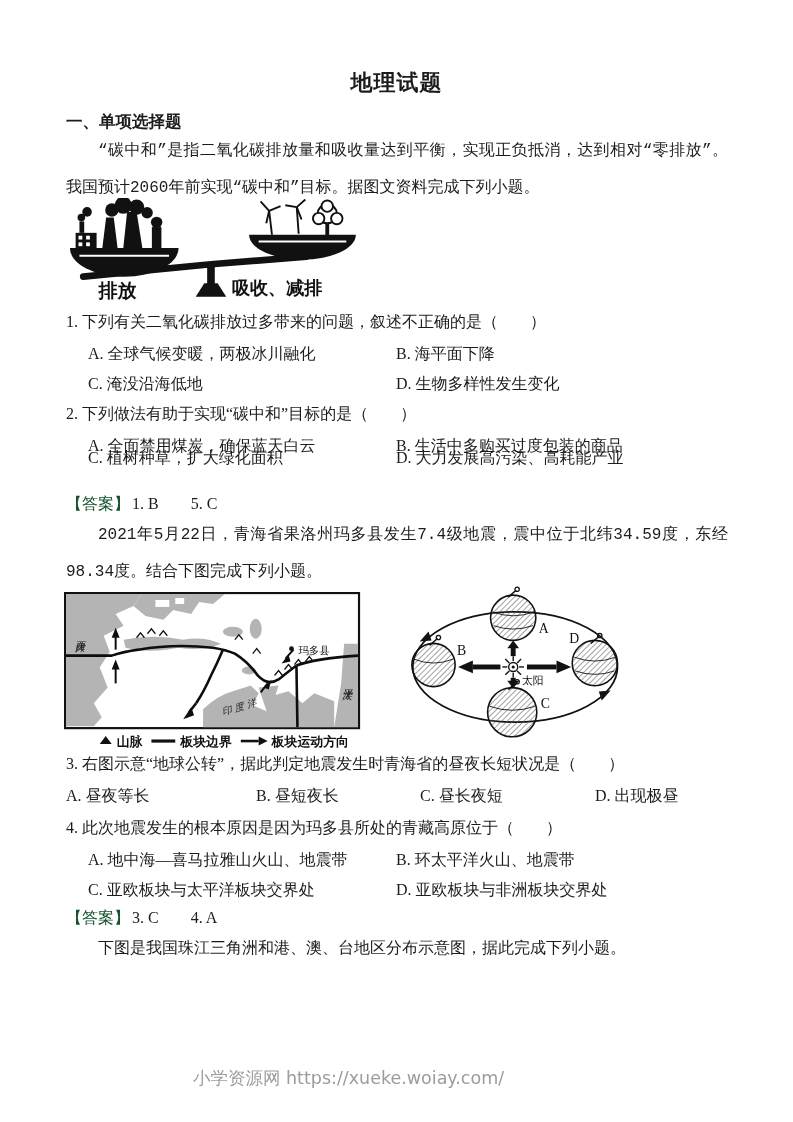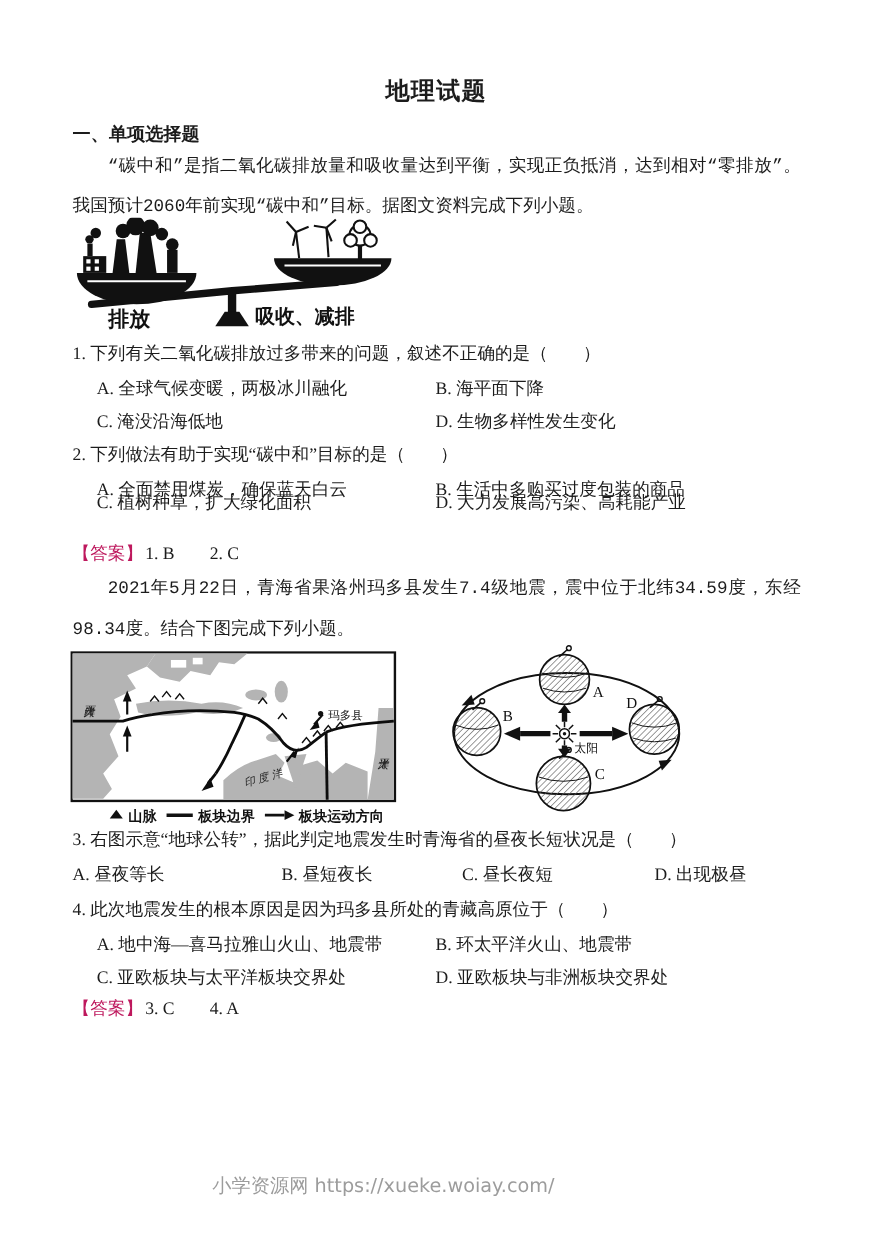--- a/index.html
+++ b/index.html
@@ -10,21 +10,21 @@
   .abs{position:absolute;}
   .title{top:68px;left:0;width:793px;text-align:center;font-size:22px;font-weight:bold;letter-spacing:1px;}
   .sechead{top:111px;left:66px;font-size:16.5px;font-weight:bold;}
   .para{left:66px;width:662px;font-size:16px;line-height:37px;text-indent:2em;text-align:justify;font-family:Liberation Mono, monospace;}
   .line{left:66px;width:680px;font-size:16px;line-height:20px;white-space:nowrap;}
   .optrow{left:0;width:793px;height:20px;}
   .optrow span{position:absolute;font-size:16px;line-height:20px;white-space:nowrap;}
   .col1{left:66px;margin-left:22px;} .col2{left:396px;}
   .q3c1{left:66px;} .q3c2{left:256px;} .q3c3{left:420px;} .q3c4{left:595px;}
   .ansrow{left:66px;font-size:16px;line-height:20px;white-space:nowrap;}
-  .anslabel{color:#be185d;}
+  .anslabel{color:#14532d;}
   .anstext{color:#1c1c1c;margin-left:2px;}
   .footer{top:1066px;left:0;width:697px;text-align:center;font-size:17.5px;color:#9c9c9c;
           font-family:"DejaVu Sans","Liberation Sans",sans-serif;}
   svg text{font-family:"Liberation Serif","DejaVu Serif",serif;}
   .vtext{writing-mode:vertical-rl;text-orientation:upright;}
 </style>
 </head>
 <body>
 
 <div class="page">
@@ -102,21 +102,21 @@
   <div class="abs optrow" style="top:436px;">
     <span class="col1">A. 全面禁用煤炭，确保蓝天白云</span>
     <span class="col2">B. 生活中多购买过度包装的商品</span>
   </div>
   <div class="abs optrow" style="top:448px;">
     <span class="col1">C. 植树种草，扩大绿化面积</span>
     <span class="col2">D. 大力发展高污染、高耗能产业</span>
   </div>
 
   <div class="abs ansrow" style="top:494px;">
-    <span class="anslabel">【答案】</span><span class="anstext">1. B　　2. C</span>
+    <span class="anslabel">【答案】</span><span class="anstext">1. B　　5. C</span>
   </div>
 
   <div class="abs para" style="top:517px;">2021年5月22日，青海省果洛州玛多县发生7.4级地震，震中位于北纬34.59度，东经98.34度。结合下图完成下列小题。</div>
 
   <svg class="abs" style="top:592px;left:64px;" width="298" height="160" viewBox="0 0 300 161">
     <rect x="1" y="1" width="296" height="136" fill="#fff" stroke="#111" stroke-width="2.2"></rect>
     <g fill="#b4b4b4">
       <path d="M2,2 L78,2 L70,14 L52,22 L60,34 L40,44 L46,60 L36,76 L44,96 L30,112 L38,126 L30,135 L2,135 Z"></path>
       <path d="M78,2 L162,2 L150,12 L136,10 L128,22 L110,18 L100,28 L82,24 L70,14 Z"></path>
       <path d="M60,48 Q90,42 120,48 Q140,44 158,52 Q140,60 115,56 Q85,62 62,56 Z"></path>
@@ -261,16 +261,17 @@
   </div>
   <div class="abs optrow" style="top:880px;">
     <span class="col1">C. 亚欧板块与太平洋板块交界处</span>
     <span class="col2">D. 亚欧板块与非洲板块交界处</span>
   </div>
 
   <div class="abs ansrow" style="top:908px;">
     <span class="anslabel">【答案】</span><span class="anstext">3. C　　4. A</span>
   </div>
 
+  <div class="abs para" style="top:931px;">下图是我国珠江三角洲和港、澳、台地区分布示意图，据此完成下列小题。</div>
 
   <div class="abs footer">小学资源网 https://xueke.woiay.com/</div>
 
 </div>
 
 </body></html>

